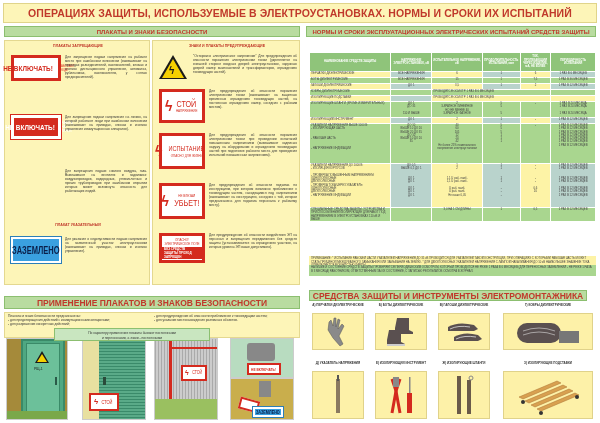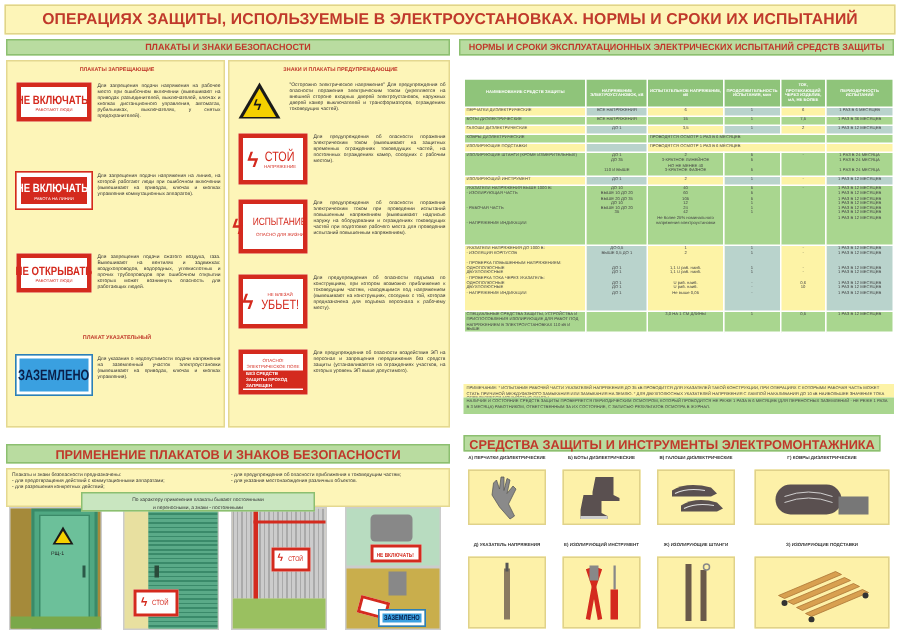--- a/index.html
+++ b/index.html
@@ -19,21 +19,21 @@
   }
   .section-head.big { font-size: 8.5px; }
 
   .panel { position: absolute; background: #fdf5b8; border: 1px solid #e4d890; }
 
   .subhead { position: absolute; font-size: 3.6px; color: #c0392b; text-align: center; font-weight: bold; }
   .desc { position: absolute; font-size: 3.3px; line-height: 4.1px; color: #333; text-align: justify; }
 
   .sign-red {
     position: absolute; background: #fff; border: 3px solid #d42a1e;
-    display: flex; flex-direction: column; align-items: center; justify-content: center;
+    display: flex; flex-direction: row; align-items: center; justify-content: center;
   }
   .sign-red .main { color: #d42a1e; font-weight: bold; font-size: 8px; line-height: 9px; transform: scaleX(0.8); white-space: nowrap; }
   .sign-red .sub { color: #d42a1e; font-size: 2.8px; }
   .sign-red.inv { background: #d42a1e; border-color: #fff; outline: 1px solid #d42a1e; }
   .sign-red.inv .main, .sign-red.inv .sub { color: #fff; }
   .sign-blue {
     position: absolute; background: #3aa0e0; border: 2px solid #fff; outline: 1px solid #2c7fb8;
     display: flex; align-items: center; justify-content: center;
   }
   .sign-blue .main { color: #0a1f4a; font-weight: bold; font-size: 10px; transform: scaleX(0.75); white-space: nowrap; }
@@ -97,24 +97,20 @@
     <span class="sub">РАБОТАЮТ ЛЮДИ</span>
   </div>
   <div class="desc" style="left:60px;top:14px;width:82px;">Для запрещения подачи напряжения на рабочее место при ошибочном включении (вывешивают на приводах разъединителей, выключателей, ключах и кнопках дистанционного управления, автоматах, рубильниках, выключателях, у снятых предохранителей).</div>
 
   <div class="sign-red inv" style="left:6px;top:74px;width:50px;height:24px;">
     <span class="main">НЕ ВКЛЮЧАТЬ!</span>
     <span class="sub">РАБОТА НА ЛИНИИ</span>
   </div>
   <div class="desc" style="left:60px;top:74px;width:82px;">Для запрещения подачи напряжения на линию, на которой работают люди при ошибочном включении (вывешивают на приводах, ключах и кнопках управления коммутационных аппаратов).</div>
 
-  <div class="sign-red" style="left:6px;top:128px;width:50px;height:26px;">
-    <span class="main">НЕ ОТКРЫВАТЬ</span>
-    <span class="sub">РАБОТАЮТ ЛЮДИ</span>
-  </div>
   <div class="desc" style="left:60px;top:128px;width:82px;">Для запрещения подачи сжатого воздуха, газа. Вывешивают на вентилях и задвижках: воздухопроводов, водородных, углекислотных и прочих трубопроводов при ошибочном открытии которых может возникнуть опасность для работающих людей.</div>
 
   <div class="subhead" style="left:0;top:182px;width:146px;">ПЛАКАТ УКАЗАТЕЛЬНЫЙ</div>
   <div class="sign-blue" style="left:6px;top:196px;width:50px;height:26px;">
     <span class="main">ЗАЗЕМЛЕНО</span>
   </div>
   <div class="desc" style="left:60px;top:196px;width:82px;">Для указания о недопустимости подачи напряжения на заземленный участок электроустановки (вывешивают на приводах, ключах и кнопках управления).</div>
 </div>
 
 <div class="panel" style="left:152px;top:40px;width:148px;height:245px;">

